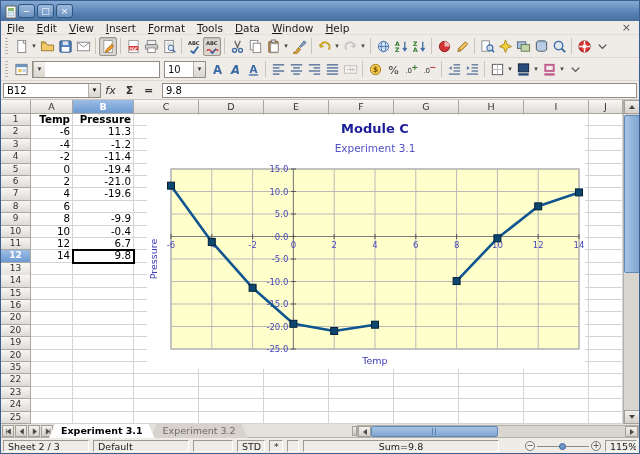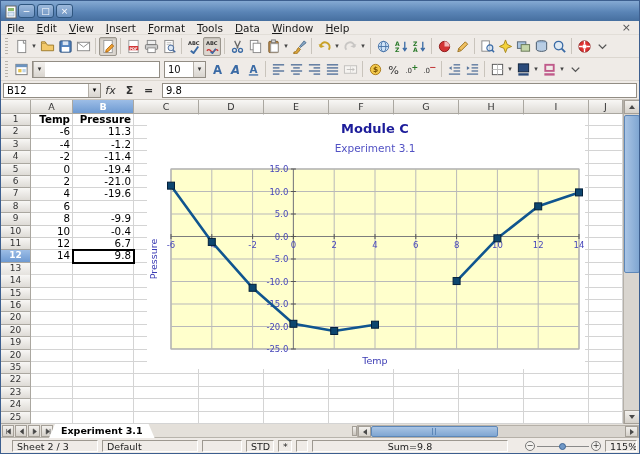--- a/index.html
+++ b/index.html
@@ -1034,37 +1034,38 @@
         <svg viewBox="0 0 14 14" width="9" height="9">
           <path d="M5 3l5 4-5 4z" fill="#444" stroke="#444"></path>
         </svg>
       </span>
       <span class="tnav">
         <svg viewBox="0 0 14 14" width="9" height="9">
           <path d="M5 3l5 4-5 4zM11 3v8" fill="#444" stroke="#444"></path>
         </svg>
       </span>
       <span class="sheettab active">Experiment 3.1</span>
+      <span class="sheettab">Experiment 3.2</span>
       <span class="tabspacer"></span>
       <span class="splitterh"></span>
       <span class="hscroll">
         <span class="hsbtn" style="left:0;">
           <span class="tri left"></span>
         </span>
         <span class="hthumb" style="left:13px;width:127px;">
           <span class="hgrip"></span>
         </span>
         <span class="hsbtn" style="right:0;">
           <span class="tri right"></span>
         </span>
       </span>
     </div>
 
   <div class="statusbar" id="statusbar">
-      <span class="panel" style="width: 86px; margin-left: 9px;">Sheet 2 / 3</span>
+      <span class="panel" style="width: 86px;">Sheet 2 / 3</span>
       <span class="panel" style="width: 96px;">Default</span>
       <span class="panel" style="width: 40px;"></span>
       <span class="panel" style="width: 28px;">STD</span>
       <span class="panel" style="width: 14px;">*</span>
       <span class="panel" style="width: 12px;"></span>
       <span class="panel center" style="width: 196px;">Sum=9.8</span>
       <span class="zoomslider">
         <span class="zcirc">−</span>
         <span class="ztrack">
           <span class="zhandle"></span>

